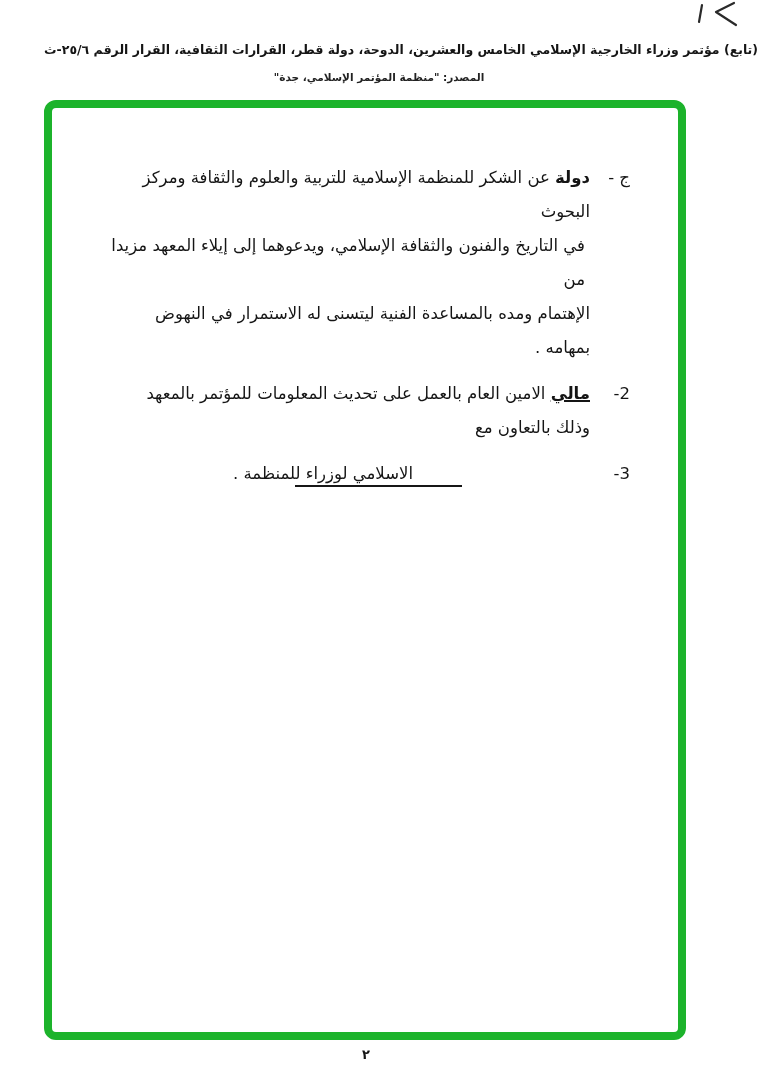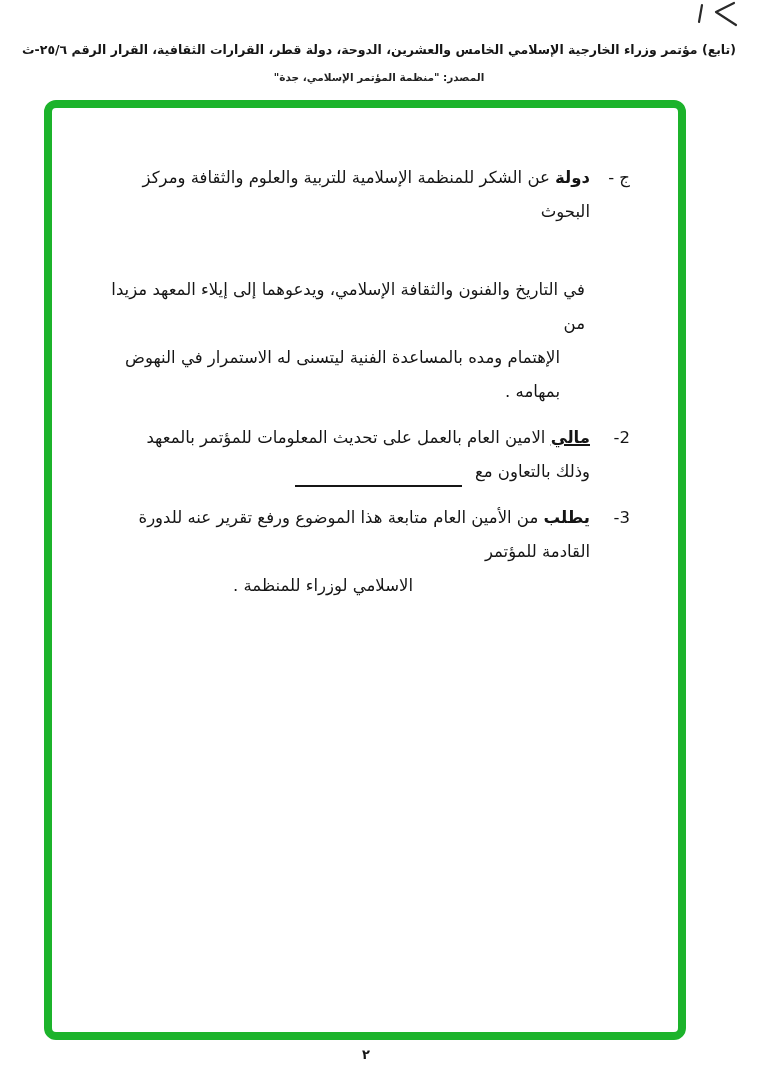--- a/index.html
+++ b/index.html
@@ -12,21 +12,21 @@
     font-family:"DejaVu Sans", sans-serif;
     color:#151515;
   }
   
   .hand-mark{position:absolute;top:1px;left:690px;width:52px;height:28px;}
   .hand-mark svg{display:block;width:100%;height:100%;}
 
   
   .hdr-title{
     position:absolute;top:42px;left:0;right:0;
-    text-align:center;direction:rtl;
+    direction:rtl;
     font-size:12.5px;font-weight:bold;
     white-space:nowrap;
     letter-spacing:0;
   }
   .hdr-source{
     position:absolute;top:71px;left:0;right:0;
     text-align:center;direction:rtl;
     font-size:10.5px;font-weight:bold;
     color:#222;
   }
@@ -47,22 +47,22 @@
     direction:rtl;text-align:right;
     font-size:16.5px;line-height:34px;
   }
   .para{display:flex;align-items:flex-start;}
   .para + .para{margin-top:12px;}
   .p-label{flex:0 0 40px;width:40px;}
   .p-text{flex:1 1 auto;min-width:0;}
   .lead{font-weight:bold;}
   .lead.u{text-decoration:underline;text-decoration-thickness:2px;}
   .ln{display:block;}
-  .para-j .l2{margin-right:5px;margin-top:44px;}
-  .para-j .l3{margin-right:30px;}
+  .para-j .l2{margin-right:5px;}
+  .para-j .l3{}
   .para-2 .l2{margin-right:170px;}
   .para-3 .l2{margin-right:177px;}
 
   
   .mid-rule{
     position:absolute;top:485px;left:295px;width:167px;height:0;
     border-top:2px solid #161616;
   }
 
   
@@ -103,21 +103,20 @@
     <div class="para para-2">
       <div class="p-label">2-</div>
       <div class="p-text">
         <span class="ln l1"><span class="lead u">مالي</span> <span>الامين العام بالعمل على تحديث المعلومات للمؤتمر بالمعهد وذلك بالتعاون مع</span></span>
       </div>
     </div>
 
     <div class="para para-3">
       <div class="p-label">3-</div>
       <div class="p-text">
-        <span class="ln l1"><span class="lead">يطلب</span> <span>من الأمين العام متابعة هذا الموضوع ورفع تقرير عنه للدورة القادمة للمؤتمر</span></span>
         <span class="ln l2">الاسلامي لوزراء للمنظمة .</span>
       </div>
     </div>
 
   </div>
 
   <div class="mid-rule"></div>
 
   <div class="page-num">٢</div>
 

